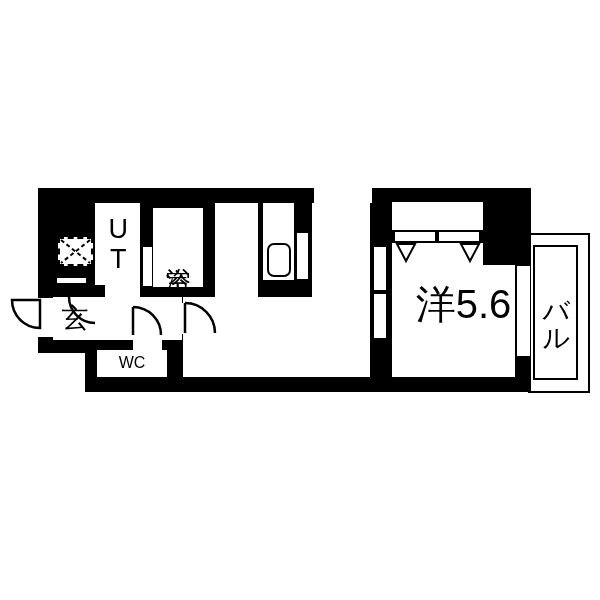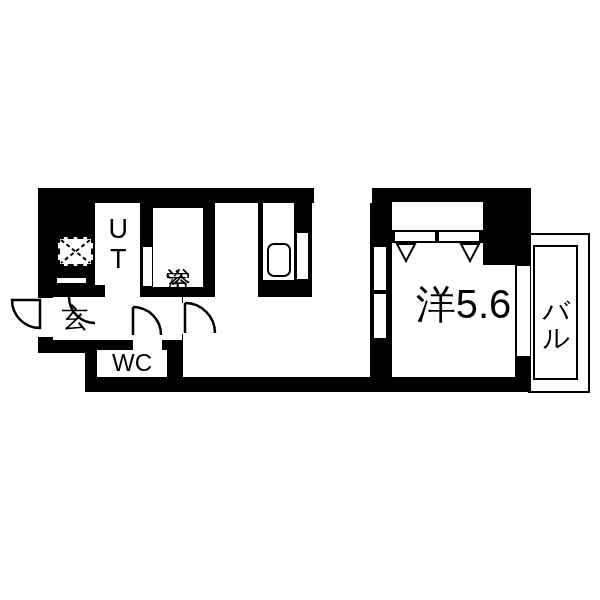--- a/index.html
+++ b/index.html
@@ -64,17 +64,17 @@
     <path d="M185,303 A30,30 0 0 1 215,333" fill="none" stroke="#000000" stroke-width="2.5"></path>
     <path d="M61,240 L90,263" fill="none" stroke="#000000" stroke-width="2" stroke-dasharray="4,3"></path>
     <path d="M90,240 L61,263" fill="none" stroke="#000000" stroke-width="2" stroke-dasharray="4,3"></path>
     <path d="M397,244 L415,244 L406,261 Z" fill="#ffffff" stroke="#000000" stroke-width="2"></path>
     <path d="M461,244 L479,244 L470,261 Z" fill="#ffffff" stroke="#000000" stroke-width="2"></path>
   </svg>
 
   <div class="abs lbl vtext" style="left:95px;top:203px;width:45px;height:82px;font-size:27px;">UT</div>
   <div class="abs lbl vtext" style="left:153px;top:208px;width:50px;height:79px;font-size:25px;">浴室</div>
   <div class="abs lbl" style="left:53px;top:297px;width:44px;height:43px;font-size:27px;">玄</div>
-  <div class="abs lbl" style="left:97px;top:350px;width:70px;height:27px;font-size:24px;">WC</div>
+  <div class="abs lbl" style="left:97px;top:350px;width:70px;height:27px;font-size:16px;">WC</div>
   <div class="abs lbl" style="left:392px;top:281px;width:123px;height:46px;font-size:40px;padding-left:20px;">洋5.6</div>
   <div class="abs lbl vtext" style="left:533px;top:258px;width:45px;height:106px;font-size:27px;">バル</div>
 
 </div>
 
 </body></html>

